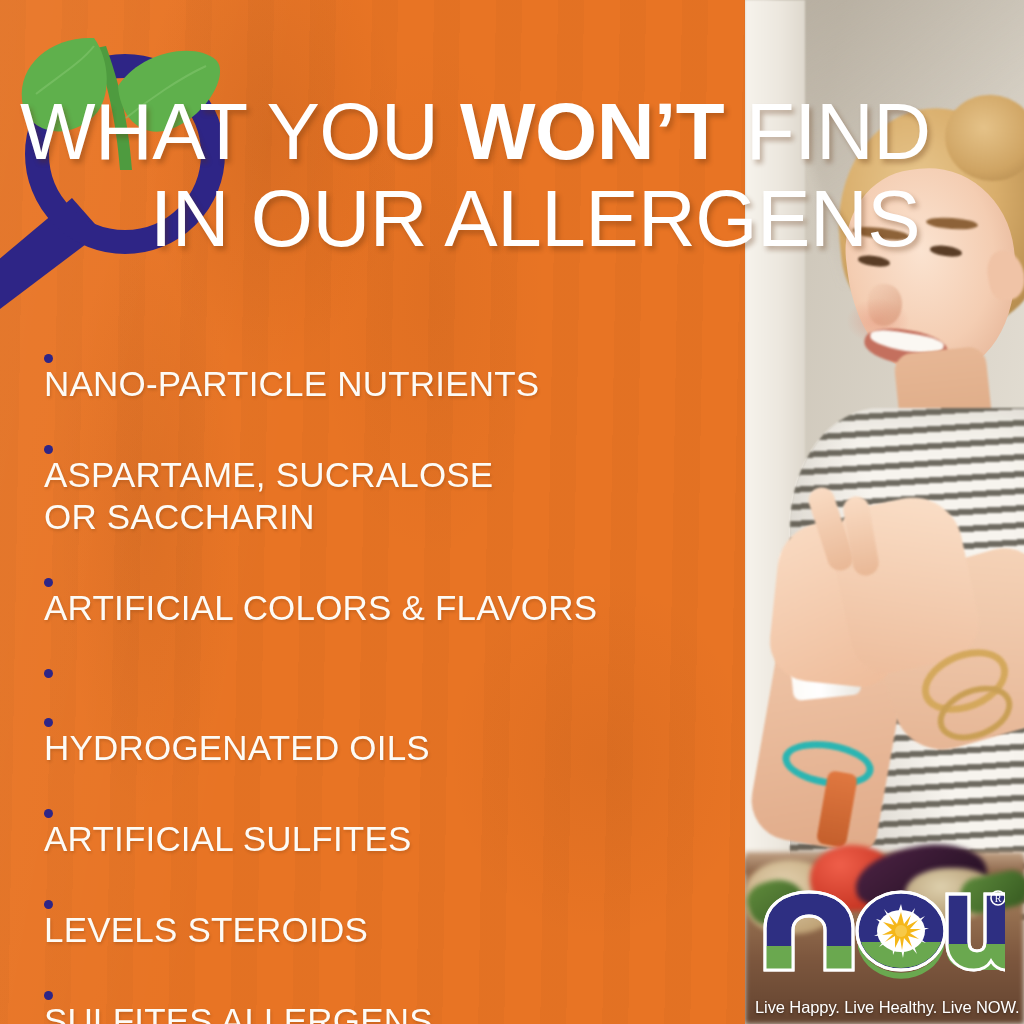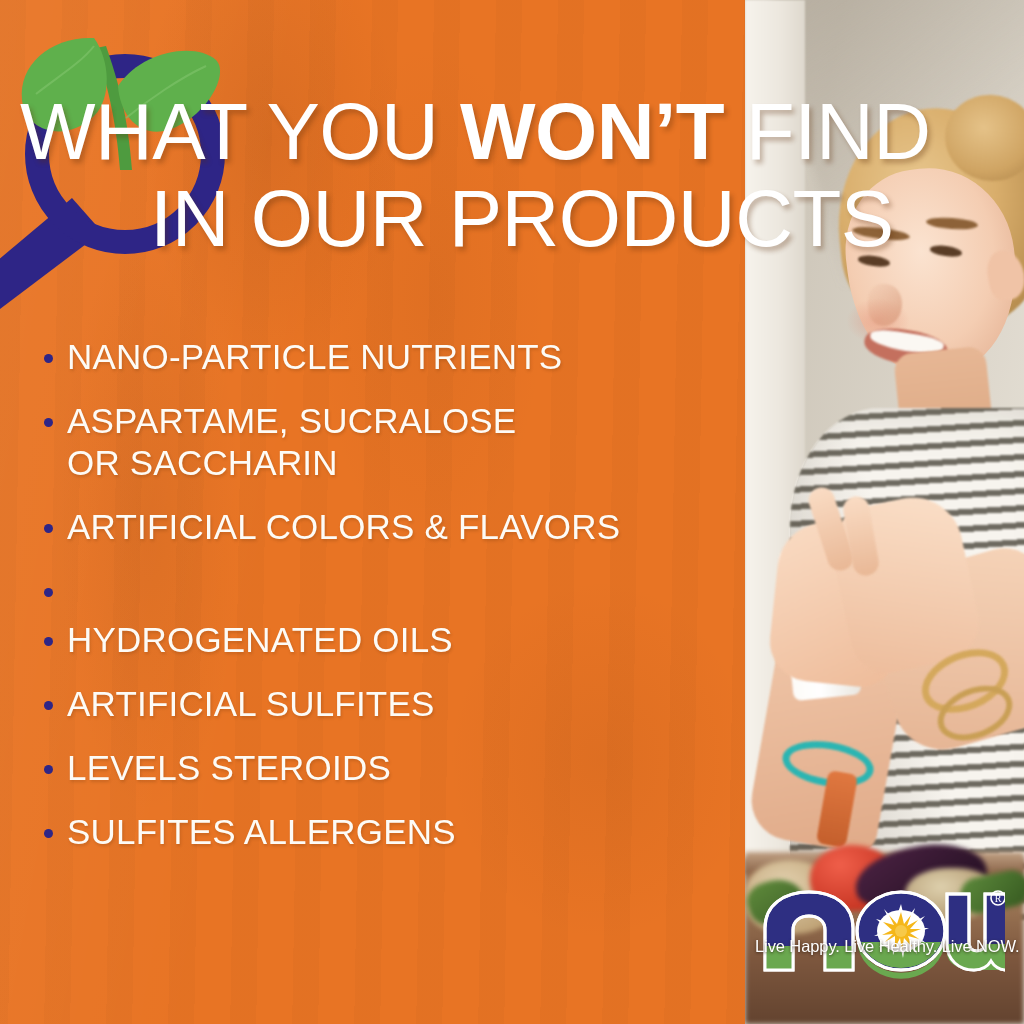--- a/index.html
+++ b/index.html
@@ -351,20 +351,21 @@
   
   .bullets {
     position: absolute;
     left: 44px; top: 336px;
     width: 700px;
   }
   .bullet-row {
     display: flex;
     align-items: flex-start;
     margin-bottom: 22px;
+    flex-direction: column;
   }
   .bullet-dot {
     width: 9px; height: 9px;
     background: #2e2586;
     border-radius: 50%;
     margin-top: 18px;
     margin-right: 14px;
     flex: 0 0 auto;
   }
   .bullet-text {
@@ -378,21 +379,21 @@
   }
 
   
   .now-logo {
     position: absolute;
     left: 755px; top: 890px;
     width: 250px; height: 100px;
   }
   .tagline {
     position: absolute;
-    left: 755px; top: 937px;
+    left: 755px; top: 998px;
     width: 250px;
     text-align: center;
     color: #ffffff;
     font-size: 16.5px;
     letter-spacing: -0.1px;
     font-weight: 400;
     text-shadow: 0 1px 3px rgba(40,25,15,0.75);
     white-space: nowrap;
   }
 </style>
@@ -468,21 +469,21 @@
       <path d="M104 18 C62 16 28 44 32 80 C36 114 78 122 104 96 C122 78 120 40 104 18 Z" fill="#5FB04C"></path>
 
       <path d="M128 66 C152 30 206 22 226 40 C240 54 216 98 178 110 C150 118 130 96 128 66 Z" fill="#5FB04C"></path>
       <path d="M46 74 C66 58 92 42 104 26" stroke="#7CC268" stroke-width="2" fill="none" opacity=".7"></path>
       <path d="M216 46 C190 58 158 80 136 98" stroke="#7CC268" stroke-width="2" fill="none" opacity=".7"></path>
     </svg>
   </div>
 
   <div class="title-block">
     <div class="title-line l1"><span>WHAT YOU </span><b>WON’T</b><span> FIND</span></div>
-    <div class="title-line l2">IN OUR PRODUCTS</div>
+    <div class="title-line l2">IN OUR ALLERGENS</div>
   </div>
 
   <div class="bullets">
     <div class="bullet-row">
       <span class="bullet-dot"></span>
       <span class="bullet-text">NANO-PARTICLE NUTRIENTS</span>
     </div>
     <div class="bullet-row">
       <span class="bullet-dot"></span>
       <span class="bullet-text">ASPARTAME, SUCRALOSE

